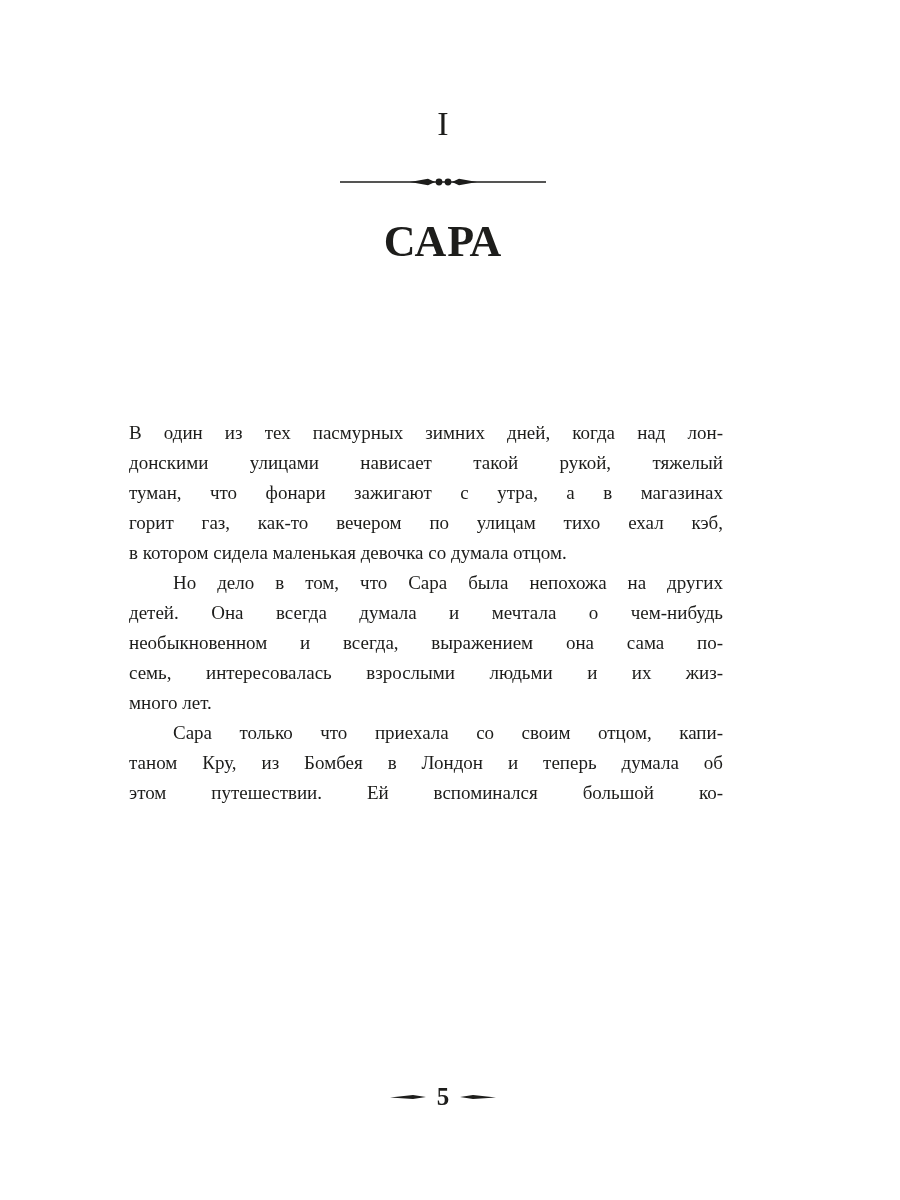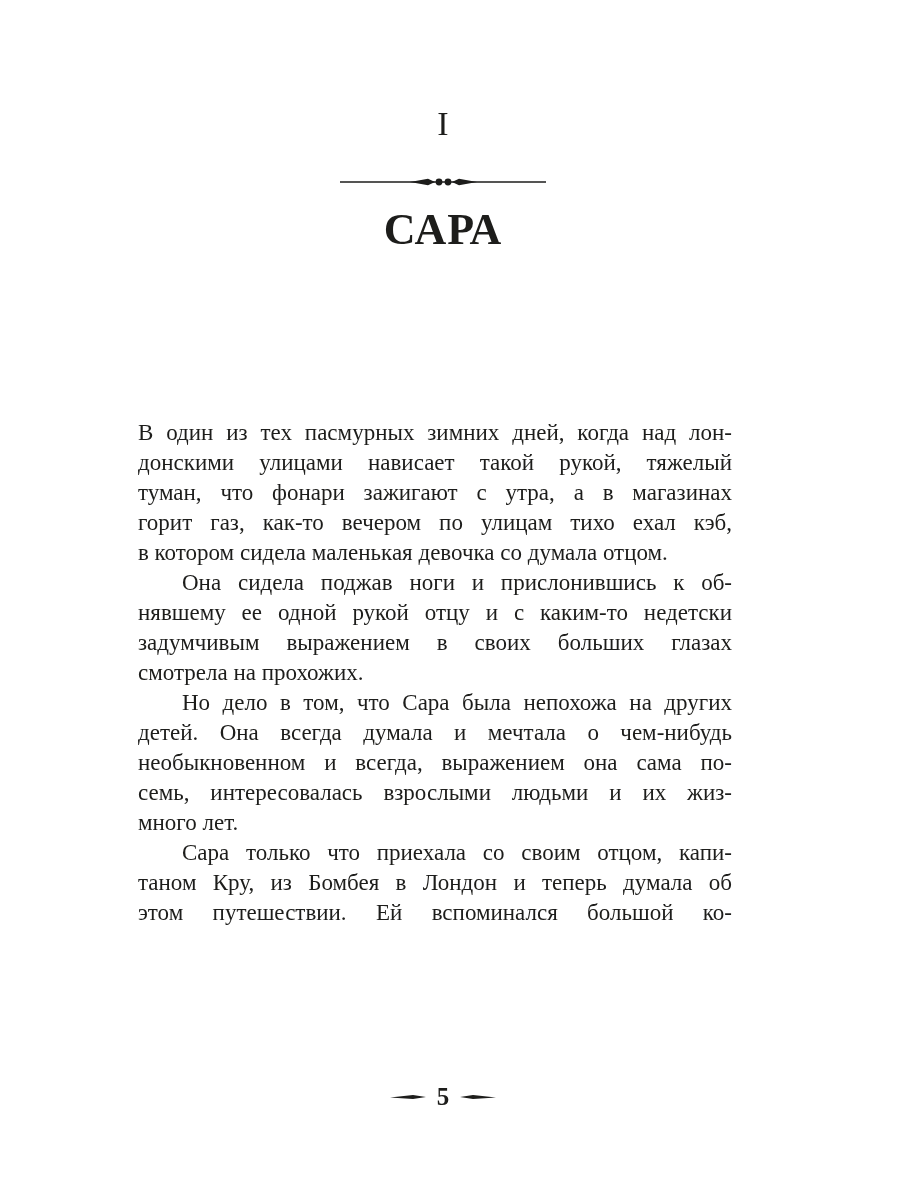--- a/index.html
+++ b/index.html
@@ -19,32 +19,32 @@
     width: 886px;
     text-align: center;
   }
   .chapter-number {
     top: 104px;
     font-size: 34px;
     line-height: 1.2;
   }
   .divider-band { top: 174px; }
   .chapter-title {
-    top: 204px;
+    top: 216px;
     font-size: 44px;
     font-weight: bold;
     letter-spacing: 1px;
     line-height: 1.2;
   }
   .body-text {
     position: absolute;
-    left: 138px;
+    left: 129px;
     top: 418px;
     width: 594px;
-    font-size: 23px;
+    font-size: 19px;
     line-height: 30px;
   }
   .para { margin: 0; }
   .line {
     text-align: justify;
     text-align-last: justify;
     height: 30px;
     white-space: normal;
   }
   .line.end { text-align-last: left; }
@@ -87,26 +87,20 @@
   <div class="body-text">
 
     <div class="para">
       <div class="line">В один из тех пасмурных зимних дней, когда над лон-</div>
       <div class="line">донскими улицами нависает такой рукой, тяжелый</div>
       <div class="line">туман, что фонари зажигают с утра, а в магазинах</div>
       <div class="line">горит газ, как-то вечером по улицам тихо ехал кэб,</div>
       <div class="line end">в котором сидела маленькая девочка со думала отцом.</div>
     </div>
 
-    <div class="para">
-      <div class="line indent">Она сидела поджав ноги и прислонившись к об-</div>
-      <div class="line">нявшему ее одной рукой отцу и с каким-то недетски</div>
-      <div class="line">задумчивым выражением в своих больших глазах</div>
-      <div class="line end">смотрела на прохожих.</div>
-    </div>
 
 
     <div class="para">
       <div class="line indent">Но дело в том, что Сара была непохожа на других</div>
       <div class="line">детей. Она всегда думала и мечтала о чем-нибудь</div>
       <div class="line">необыкновенном и всегда, выражением она сама по-</div>
       <div class="line">семь, интересовалась взрослыми людьми и их жиз-</div>
       <div class="line end">много лет.</div>
     </div>
 

